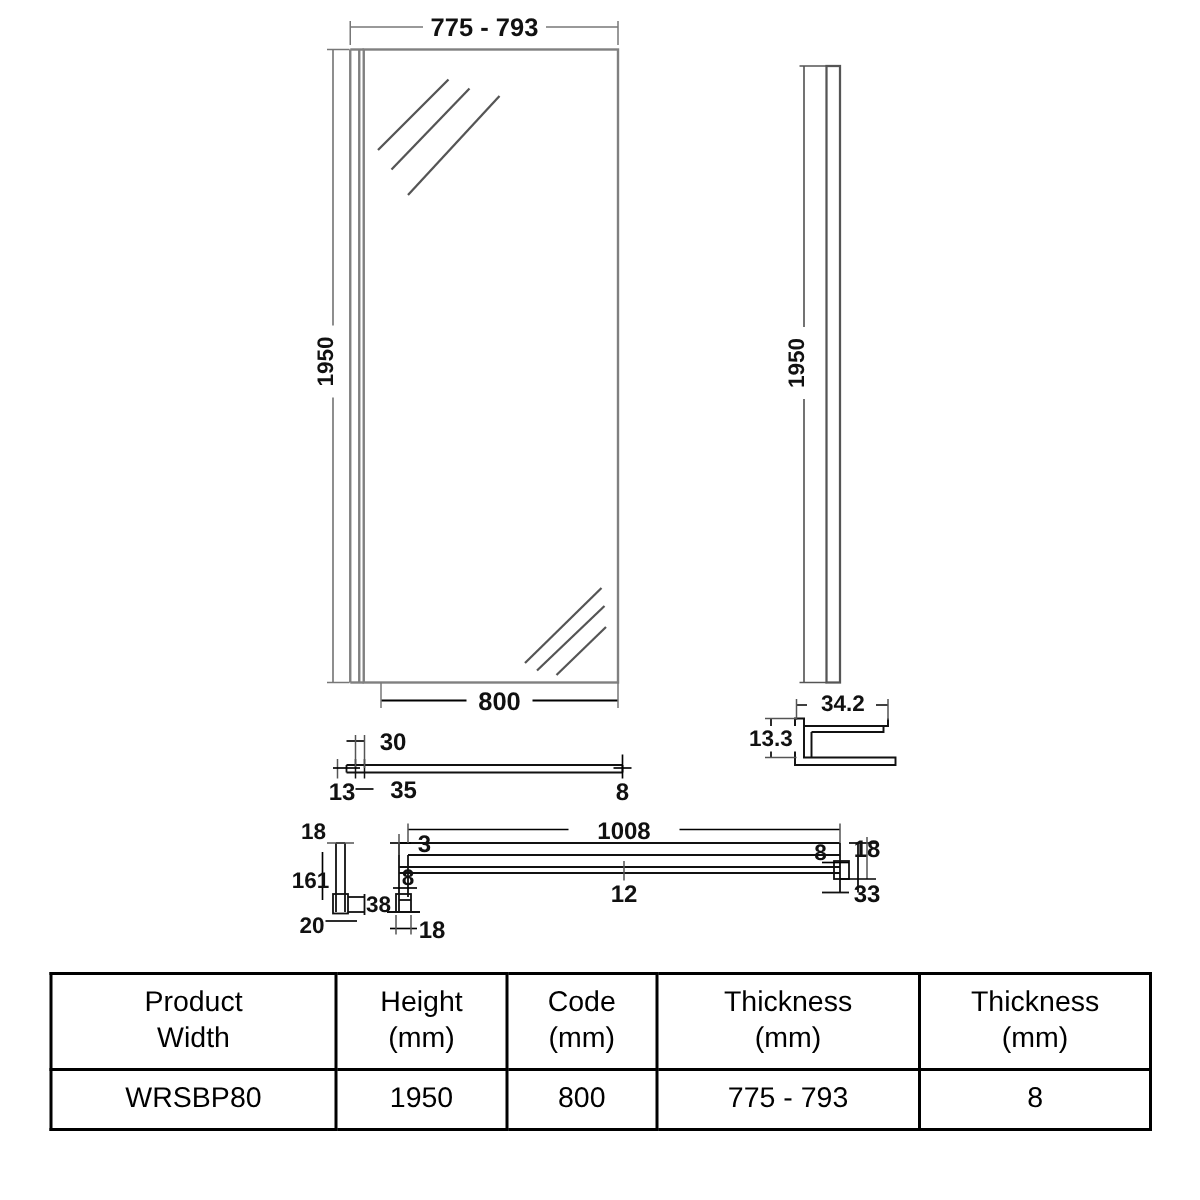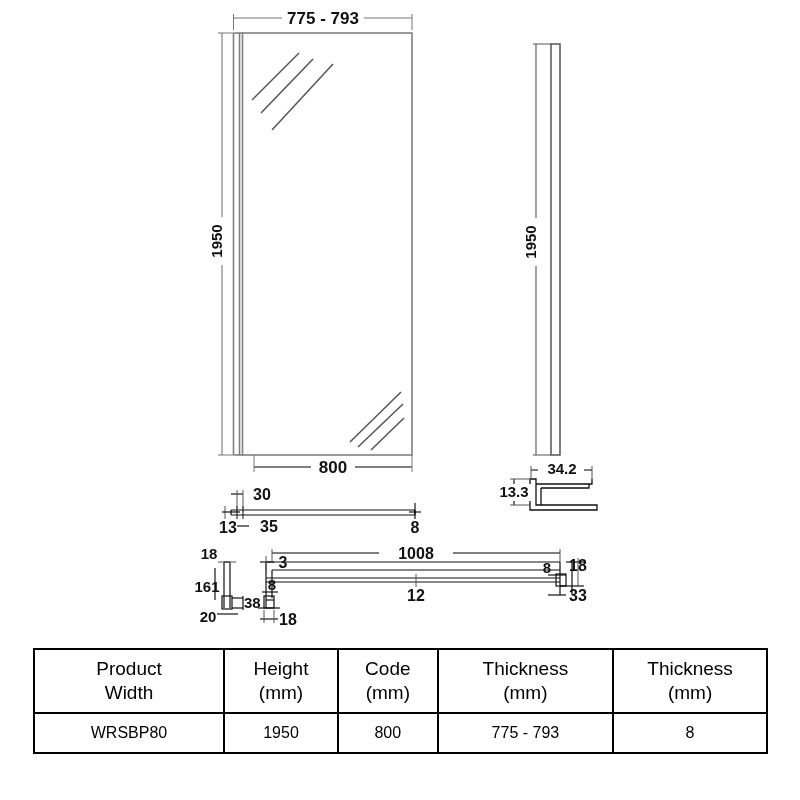--- a/index.html
+++ b/index.html
@@ -5,21 +5,21 @@
   html,body{margin:0;padding:0;background:#ffffff;}
   body{width:800px;height:800px;overflow:hidden;
        font-family:"Liberation Sans", sans-serif;color:#000;}
   #stage{position:relative;width:694px;height:800px;}
   svg{display:block;position:absolute;left:0;top:0;}
   .tbl-wrap{position:absolute;left:33px;top:648px;width:735px;}
   table{border-collapse:collapse;width:100%;table-layout:fixed;}
   table, th, td{border:2px solid #000;}
   th,td{text-align:center;font-weight:normal;padding:0;}
   th{height:62px;font-size:19px;line-height:24px;}
-  td{height:38px;font-size:16px;}
+  td{height:38px;font-size:19px;}
   .c1{width:26%;} .c2{width:15.5%;} .c3{width:13.5%;} .c4{width:24%;} .c5{width:21%;}
   .hl2{display:block;}
 </style>
 </head>
 <body>
 
 <div id="stage">
 
   <svg width="800" height="800" viewBox="0 0 800 800">
     <defs>

